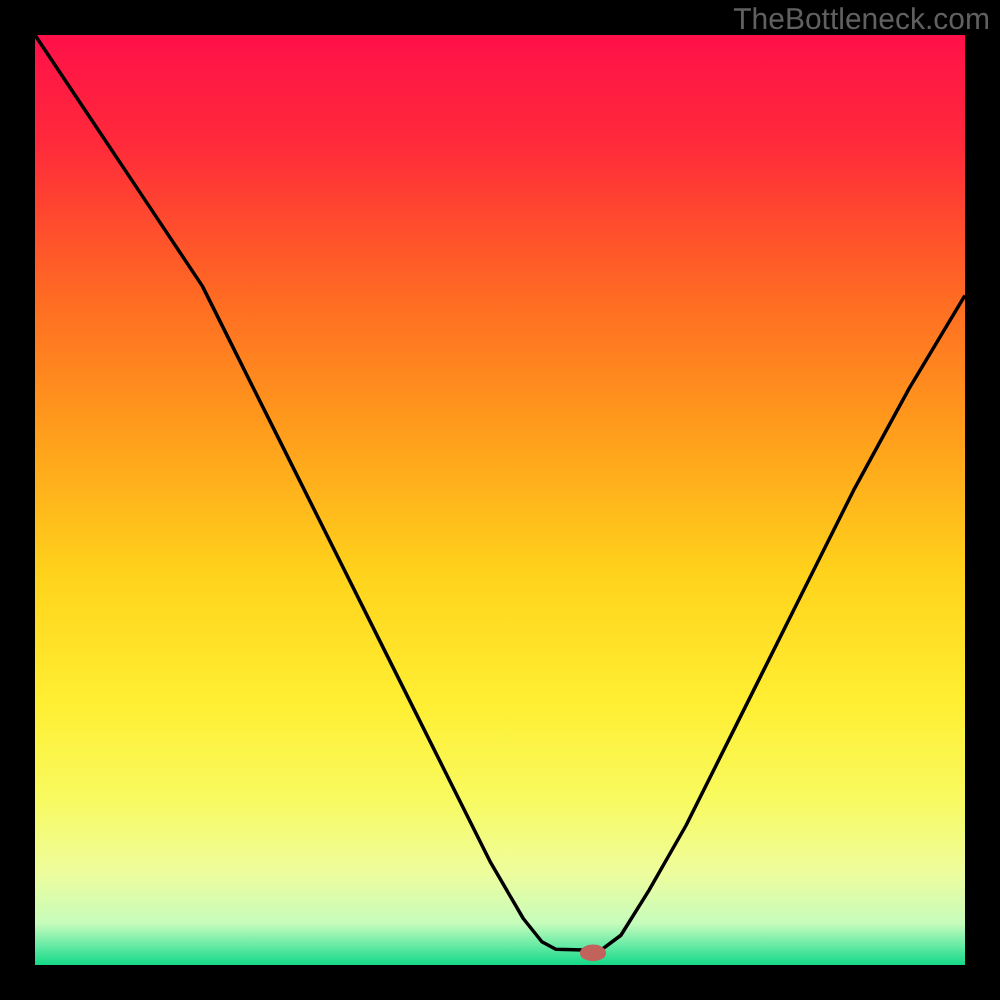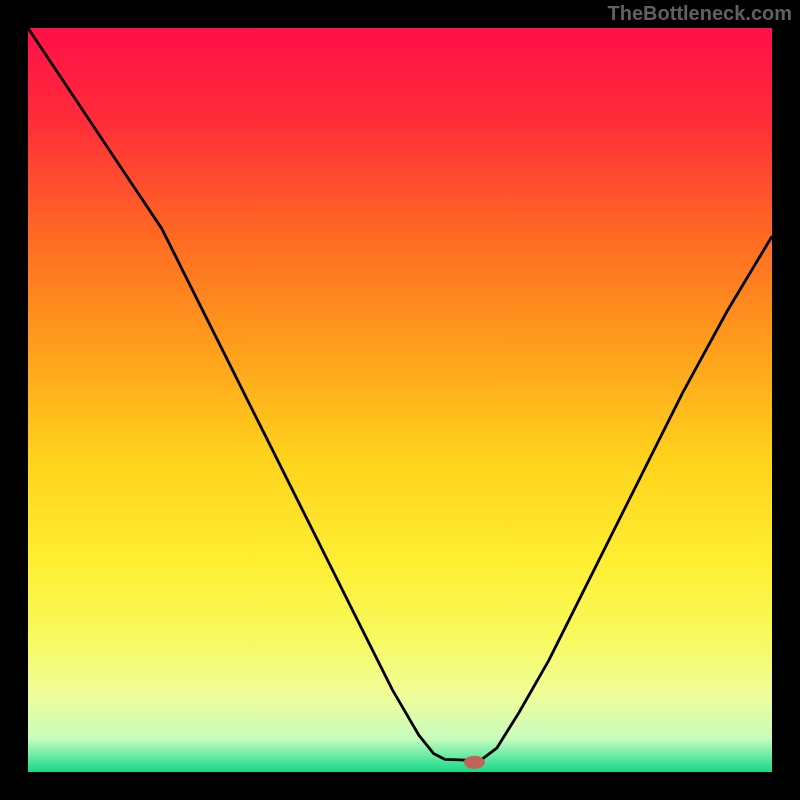--- a/index.html
+++ b/index.html
@@ -15,22 +15,22 @@
     position: relative;
     width: 800px;
     height: 800px;
     background: #000000;
   }
   .attribution {
     position: absolute;
     top: 2px;
     right: 8px;
     color: #606060;
-    font-size: 20px;
-    font-weight: 700;
+    font-size: 24px;
+    font-weight: 400;
     z-index: 10;
     letter-spacing: 0px;
   }
   svg.chart {
     position: absolute;
     top: 28px;
     left: 28px;
     width: 744px;
     height: 744px;
     display: block;

